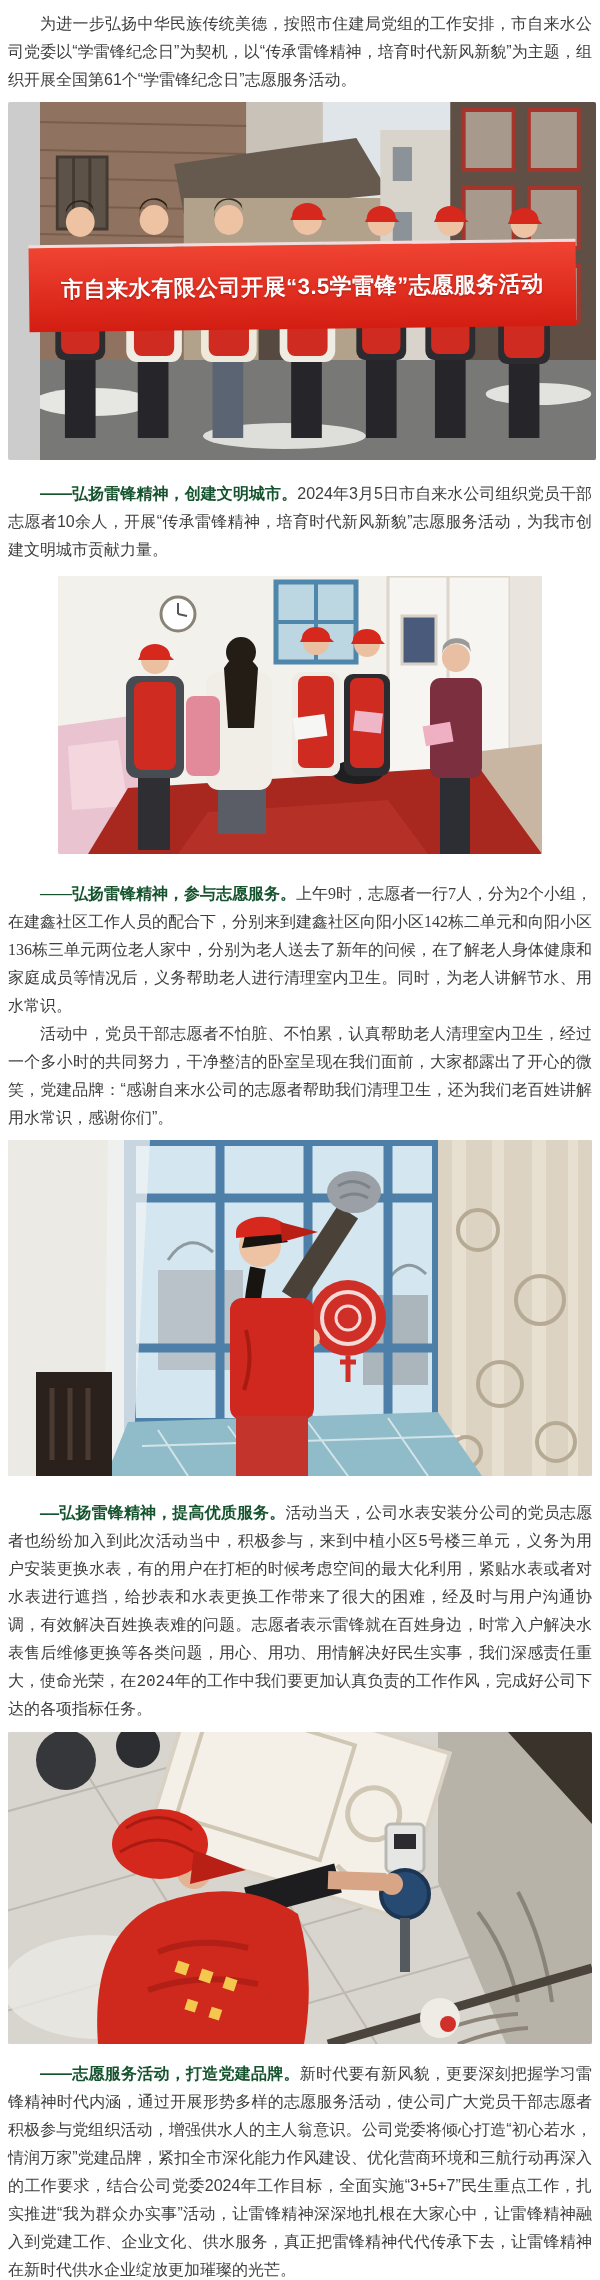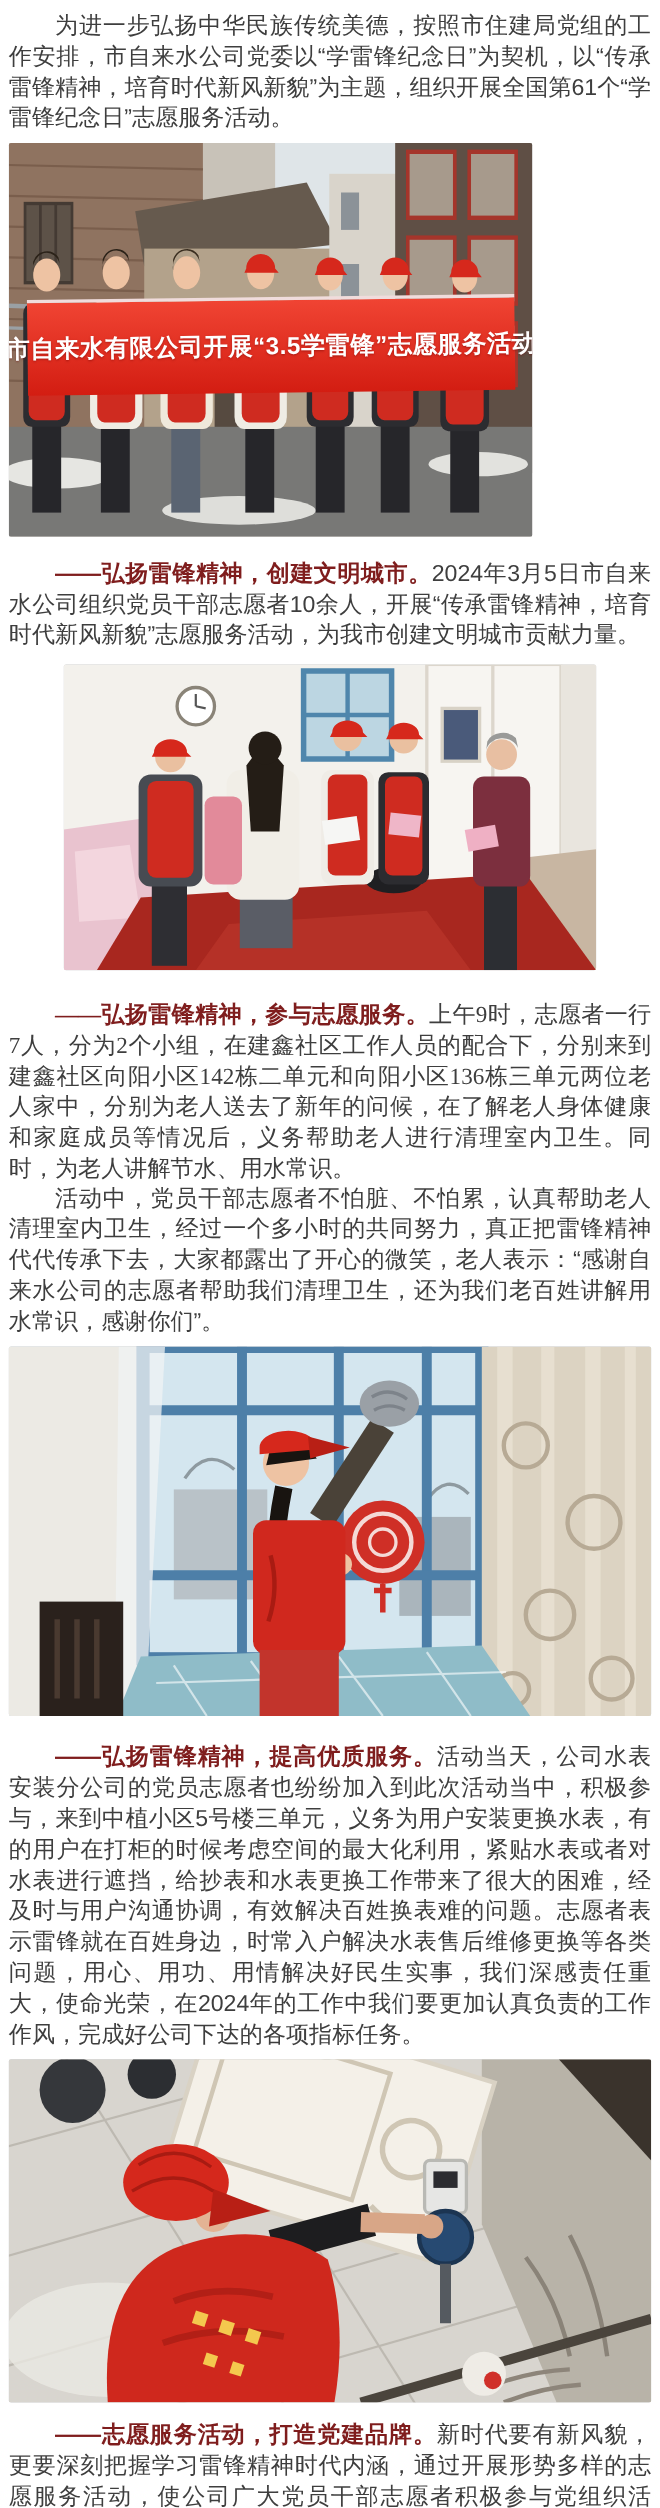--- a/index.html
+++ b/index.html
@@ -3,33 +3,33 @@
 <meta charset="utf-8">
 <style>
   html, body { margin:0; padding:0; background:#ffffff; }
   body {
     width:600px; height:2280px; overflow:hidden;
     font-family:"Liberation Sans", sans-serif;
     color:#3e3e3e;
   }
   .article { padding:10px 8px 0 8px; }
   p.para {
-    margin:0; font-size:21px; line-height:28px;
+    margin:0; font-size:16px; line-height:28px;
     text-align:justify; text-indent:2em; color:#3e3e3e;
     word-break:break-all;
   }
-  p.para .lead { font-weight:bold; color:#7f1d1d; }
+  p.para .lead { font-weight:bold; color:#14532d; }
   .mt20 { margin-top:20px !important; }
   .mt26 { margin-top:26px !important;font-family:Liberation Serif, serif; }
-  .mt24 { margin-top:24px !important; }
+  .mt24 { margin-top:24px !important;font-family:Liberation Mono, monospace; }
   .mt16 { margin-top:16px !important; }
 
   .photo { position:relative; overflow:hidden; border-radius:2px; background:#ccc; }
   .photo svg { display:block; width:100%; height:100%; }
-  #photo1 { width:476px; height:358px; margin:8px 0 0 0; }
+  #photo1 { width:556px; height:358px; margin:8px 0 0 0;padding-left:32px; }
   #photo2 { width:484px; height:278px; margin:12px auto 0 auto; }
   #photo3 { width:584px; height:336px; margin:8px 0 0 0; }
   #photo4 { width:584px; height:312px; margin:8px 0 0 0; }
 
   .banner {
     position:absolute; left:3.5%; top:39%; width:93%; height:23.5%;
     background:linear-gradient(180deg,#f04433,#d31d12);
     border-top:3px solid #f0dcdc;
     color:#ffffff; font-weight:bold; font-size:22px; letter-spacing:0.5px;
     display:flex; align-items:center; justify-content:center;
@@ -199,21 +199,21 @@
       <rect x="382" y="192" width="30" height="86" fill="#2c2e33"></rect>
       <rect x="372" y="102" width="52" height="100" rx="10" fill="#7c2f3e"></rect>
       <circle cx="398" cy="82" r="14" fill="#e8bfa2"></circle>
       <path d="M384,78 a15,13 0 0 1 29,-2 l-2,-9 a15,12 0 0 0 -26,3 z" fill="#9a9a98"></path>
       <rect x="366" y="148" width="28" height="20" fill="#efb0c4" transform="rotate(-10 380 158)"></rect>
     </svg>
   </div>
 
   <p class="para mt26"><span class="lead">——弘扬雷锋精神，参与志愿服务。</span><span>上午9时，志愿者一行7人，分为2个小组，在建鑫社区工作人员的配合下，分别来到建鑫社区向阳小区142栋二单元和向阳小区136栋三单元两位老人家中，分别为老人送去了新年的问候，在了解老人身体健康和家庭成员等情况后，义务帮助老人进行清理室内卫生。同时，为老人讲解节水、用水常识。</span></p>
 
-  <p class="para"><span class="lead"></span><span>活动中，党员干部志愿者不怕脏、不怕累，认真帮助老人清理室内卫生，经过一个多小时的共同努力，真正把雷锋精神代代传承下去，大家都露出了开心的微笑，老人表示：“感谢自来水公司的志愿者帮助我们清理卫生，还为我们老百姓讲解用水常识，感谢你们”。</span></p>
+  <p class="para"><span class="lead"></span><span>活动中，党员干部志愿者不怕脏、不怕累，认真帮助老人清理室内卫生，经过一个多小时的共同努力，干净整洁的卧室呈现在我们面前，大家都露出了开心的微笑，党建品牌：“感谢自来水公司的志愿者帮助我们清理卫生，还为我们老百姓讲解用水常识，感谢你们”。</span></p>
 
   <div class="photo" id="photo3">
     <svg viewBox="0 0 584 336" preserveAspectRatio="none">
       <rect x="0" y="0" width="584" height="336" fill="#d4e6ef"></rect>
       <rect x="0" y="0" width="120" height="336" fill="#eceae4"></rect>
 
       <rect x="150" y="130" width="85" height="100" fill="#b9c2c8"></rect>
       <rect x="355" y="155" width="65" height="90" fill="#aab5bc"></rect>
       <path d="M160,120 q20,-30 45,-8 M380,140 q18,-26 38,-6" stroke="#8e9aa0" stroke-width="3" fill="none"></path>
 

